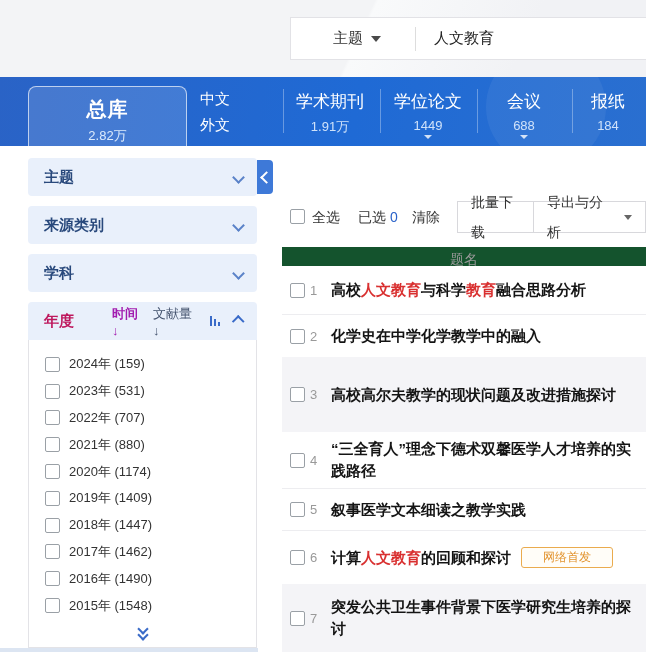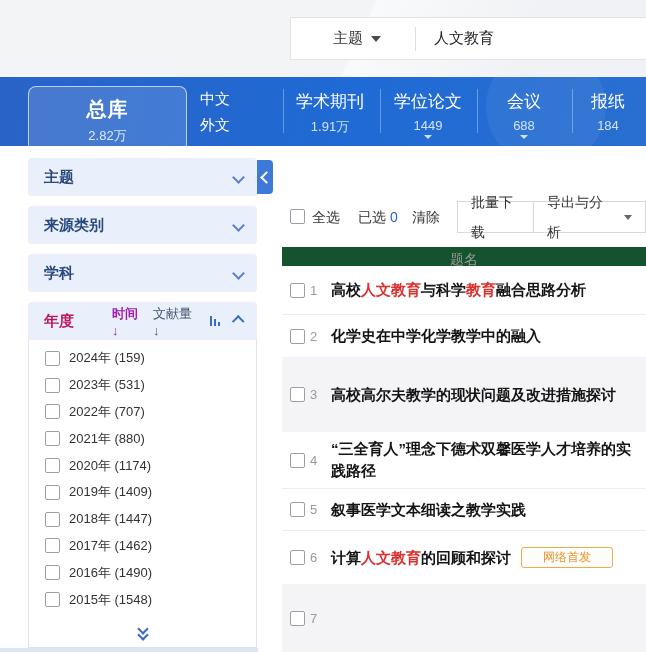--- a/index.html
+++ b/index.html
@@ -59,21 +59,21 @@
   .year-head .lbl{font-size:15px;font-weight:bold;color:#be185d;flex:0 0 auto;}
   .sort-time{font-size:13px;color:#a21caf;margin-left:38px;cursor:pointer;font-weight:bold;}
   .sort-count{font-size:13px;color:#44536e;margin-left:10px;cursor:pointer;}
   .bars-icon{display:inline-flex;align-items:flex-end;margin-left:14px;cursor:pointer;}
   .bars-icon i{display:block;width:2px;background:#3a6bc8;margin-right:2px;}
   .bars-icon i:nth-child(1){height:10px;}.bars-icon i:nth-child(2){height:7px;}.bars-icon i:nth-child(3){height:4px;}
   .year-head .chev{margin-left:12px;}
   .year-panel{position:absolute;left:28px;top:340px;width:229px;height:308px;background:#fff;
     border:1px solid #e3e3e7;border-top:none;box-sizing:border-box;}
   .year-item{display:flex;align-items:center;height:26.8px;padding-left:16px;cursor:pointer;}
-  .year-list{padding-top:5px;}
+  .year-list{padding-top:11px;}
   .cb{display:inline-block;width:13px;height:13px;border:1px solid #9aa0a6;border-radius:2px;background:#fff;flex:0 0 auto;}
   .year-item .ylab{font-size:13px;color:#333;margin-left:9px;}
   .expand-more{position:absolute;left:0;right:0;bottom:8px;text-align:center;cursor:pointer;line-height:8px;}
   .expand-more .chev{width:6px;height:6px;border-color:#3a6bc8;transform:rotate(45deg);display:block;margin:0 auto;}
   .side-bottom-strip{position:absolute;left:0;top:648px;width:258px;height:4px;background:#dce5f2;}
   
   .toolbar{position:absolute;left:282px;top:196px;width:364px;height:40px;background:#fff;}
   .toolbar .cb{position:absolute;left:8px;top:13px;}
   .tb-lbl{position:absolute;top:13px;font-size:14px;color:#333;cursor:pointer;}
   .tb-count{color:#2a62c9;}
@@ -273,14 +273,15 @@
       <span class="title"><span>叙事医学文本细读之教学实践</span></span>
     </div>
     <div class="result-row" style="height: 53px;">
       <span class="cb"></span>
       <span class="num">6</span>
       <span class="title"><span>计算</span><span class="hl">人文教育</span><span>的回顾和探讨</span><span class="badge">网络首发</span></span>
     </div>
     <div class="result-row shaded" style="height: 68px;">
       <span class="cb"></span>
       <span class="num">7</span>
+      <span class="title"><span>突发公共卫生事件背景下医学研究生培养的探讨</span></span>
     </div>
   </div>
 
 </body></html>

